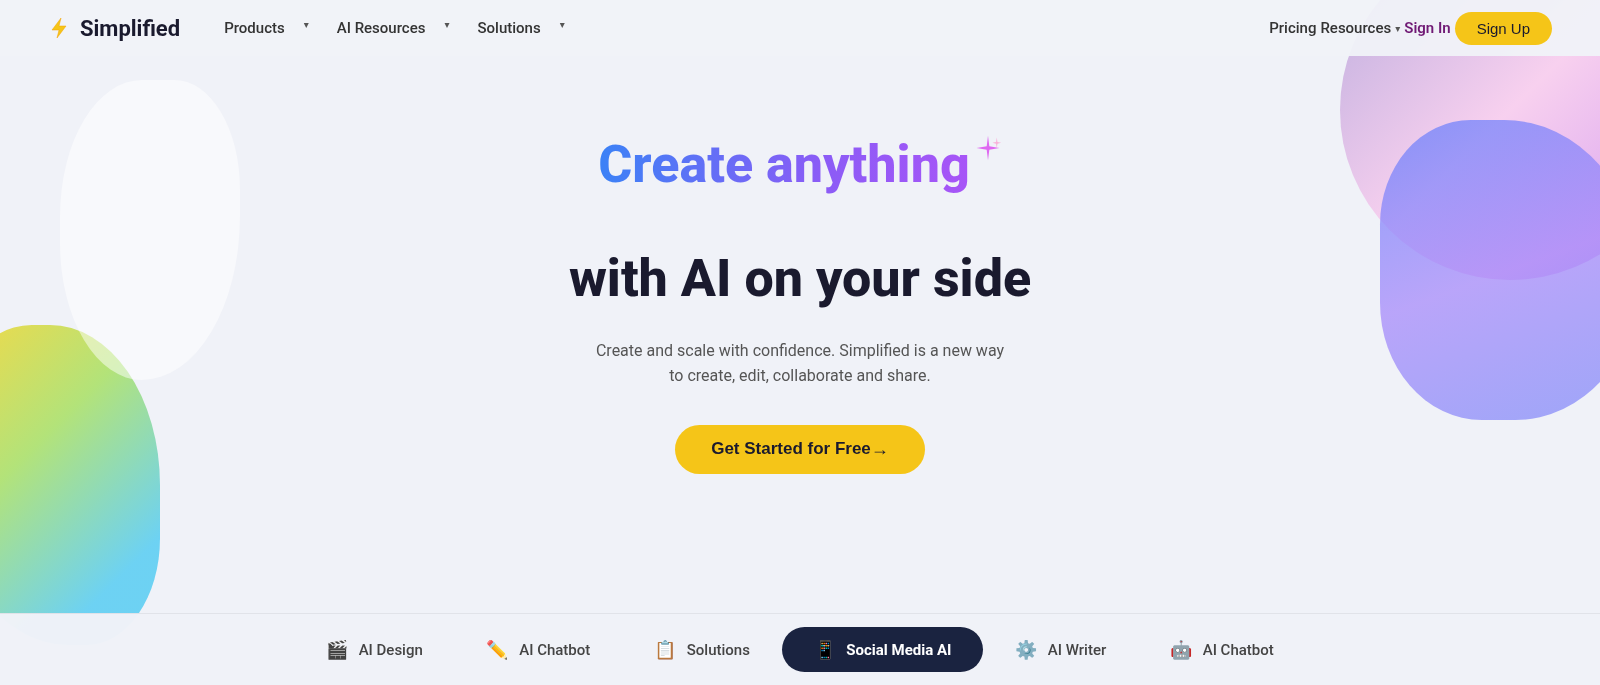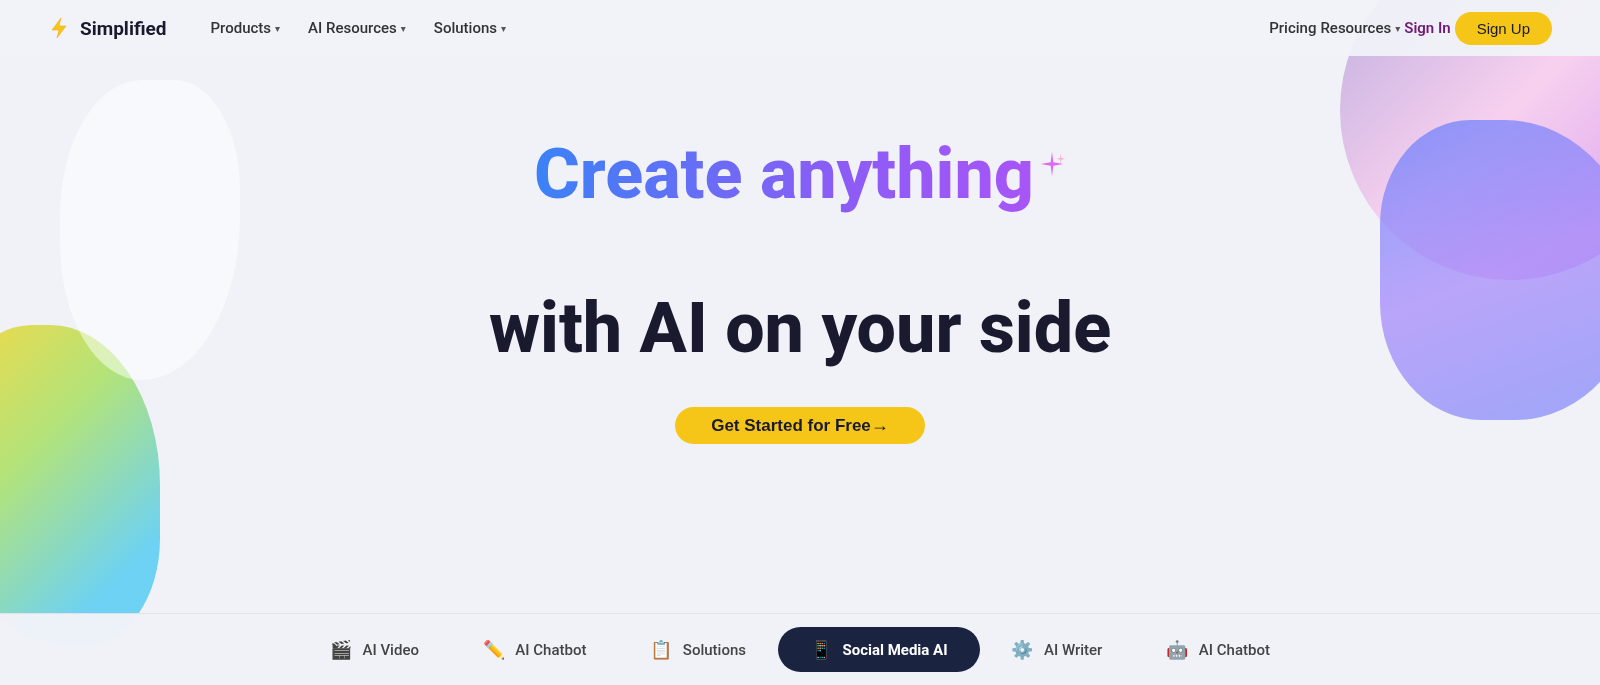--- a/index.html
+++ b/index.html
@@ -77,33 +77,32 @@
       display: flex;
       align-items: center;
       gap: 8px;
       text-decoration: none;
     }
     .logo-icon {
       width: 24px;
       height: 24px;
     }
     .logo-text {
-      font-size: 19px;
+      font-size: 22px;
       font-weight: 700;
       color: #1a1a2e;
     }
     .nav-menu {
       display: flex;
       align-items: center;
       gap: 4px;
     }
     .nav-item {
       display: flex;
-      align-items: center;
-      gap: 4px;
+      gap: 19px;
       padding: 6px 12px;
       font-size: 15px;
       color: #333;
       cursor: pointer;
       border-radius: 6px;
       font-weight: 500;
     }
     .chevron {
       font-size: 10px;
       color: #555;
@@ -143,25 +142,25 @@
     .hero {
       position: relative;
       z-index: 5;
       display: flex;
       flex-direction: column;
       align-items: center;
       text-align: center;
       padding-top: 80px;
     }
     .hero-title {
-      font-size: 70px;
+      font-size: 52px;
       font-weight: 800;
       line-height: 1.1;
       color: #1a1a2e;
-      margin-bottom: 4px;
+      margin-bottom: 12px;
     }
     .hero-title .gradient-text {
       background: linear-gradient(90deg, #3b82f6 0%, #8b5cf6 60%, #a855f7 100%);
       -webkit-background-clip: text;
       -webkit-text-fill-color: transparent;
       background-clip: text;
     }
     .hero-title .sparkle {
       display: inline-block;
       position: relative;
@@ -178,21 +177,21 @@
       margin-top: 18px;
       line-height: 1.6;
       max-width: 500px;
     }
     .cta-btn {
       margin-top: 36px;
       background: #f5c518;
       color: #1a1a2e;
       font-weight: 700;
       font-size: 17px;
-      padding: 8px 36px;
+      padding: 14px 36px;
       border-radius: 32px;
       border: none;
       cursor: pointer;
       display: flex;
       align-items: center;
     }
     .cta-arrow {
       font-size: 18px;
     }
 
@@ -284,30 +283,33 @@
     <span class="gradient-text">Create anything</span><span class="sparkle">
       <svg class="sparkle-svg" viewBox="0 0 32 32" fill="none">
         <path d="M16 2 L17.5 14 L29 16 L17.5 18 L16 30 L14.5 18 L3 16 L14.5 14 Z" fill="#d946ef" opacity="0.8"></path>
         <path d="M26 4 L26.8 9 L31 10 L26.8 11 L26 16 L25.2 11 L21 10 L25.2 9 Z" fill="#f9a8d4" opacity="0.9"></path>
       </svg>
     </span>
     <br>
     <br>
     <span>with AI on your side</span>
   </h1>
+  <p class="hero-subtitle">
+    Create and scale with confidence. Simplified is a new way<br>to create, edit, collaborate and share.
+  </p>
   <button class="cta-btn">
     <span>Get Started for Free</span>
     <span class="cta-arrow">→</span>
   </button>
 </section>
 
 <div class="feature-bar">
   <div class="feature-item">
     <span class="feature-icon">🎬</span>
-    <span>AI Video</span>
+    <span>AI Design</span>
   </div>
   <div class="feature-item">
     <span class="feature-icon">✏️</span>
     <span>AI Chatbot</span>
   </div>
   <div class="feature-item">
     <span class="feature-icon">📋</span>
     <span>Solutions</span>
   </div>
   <div class="feature-item active">

